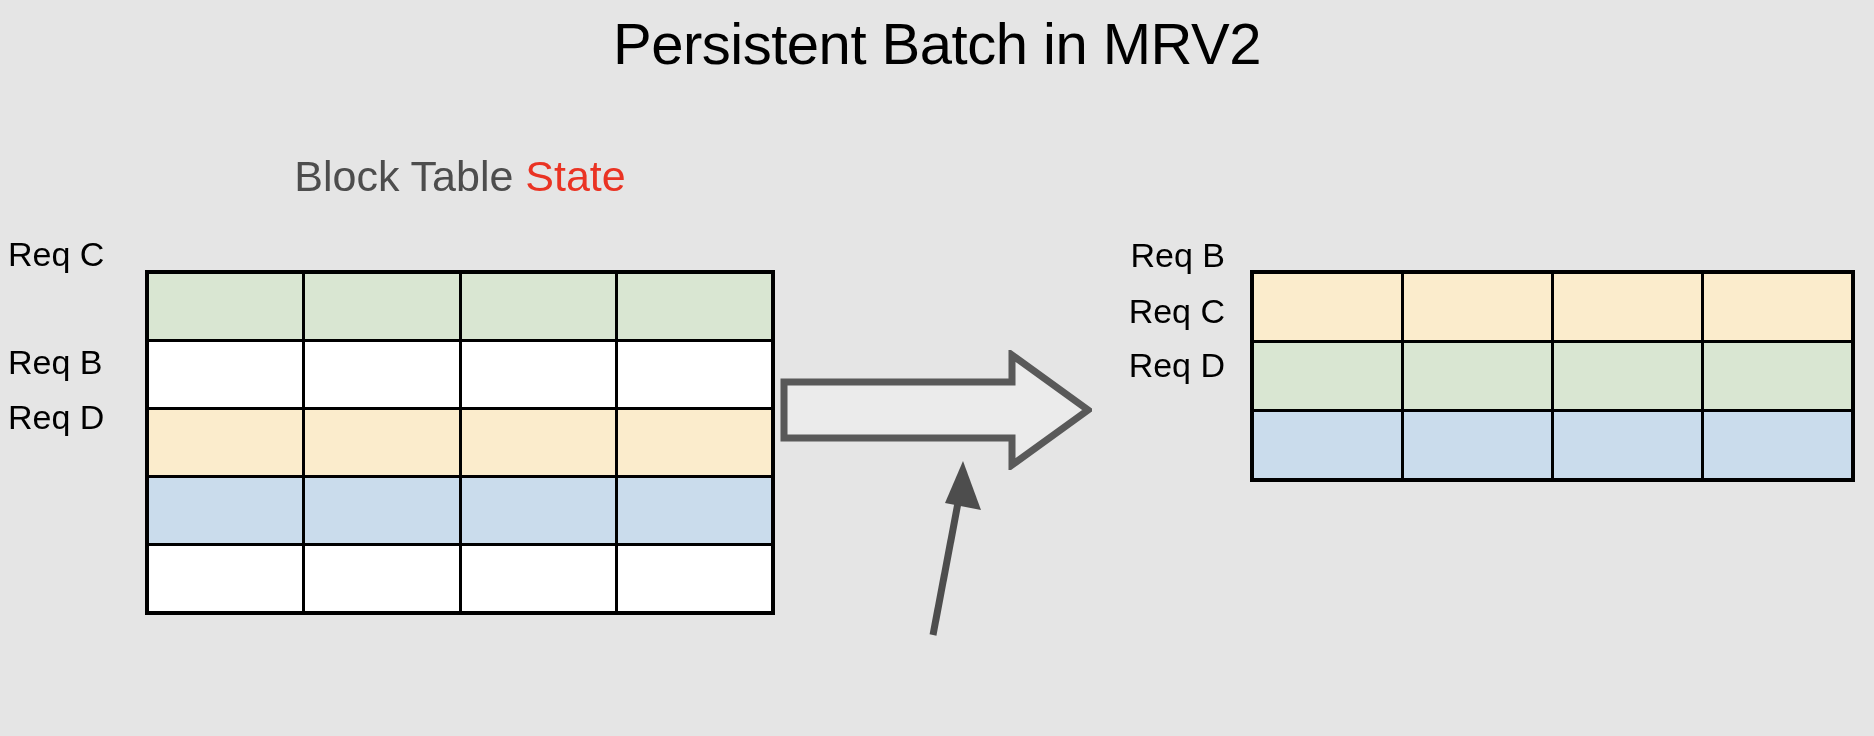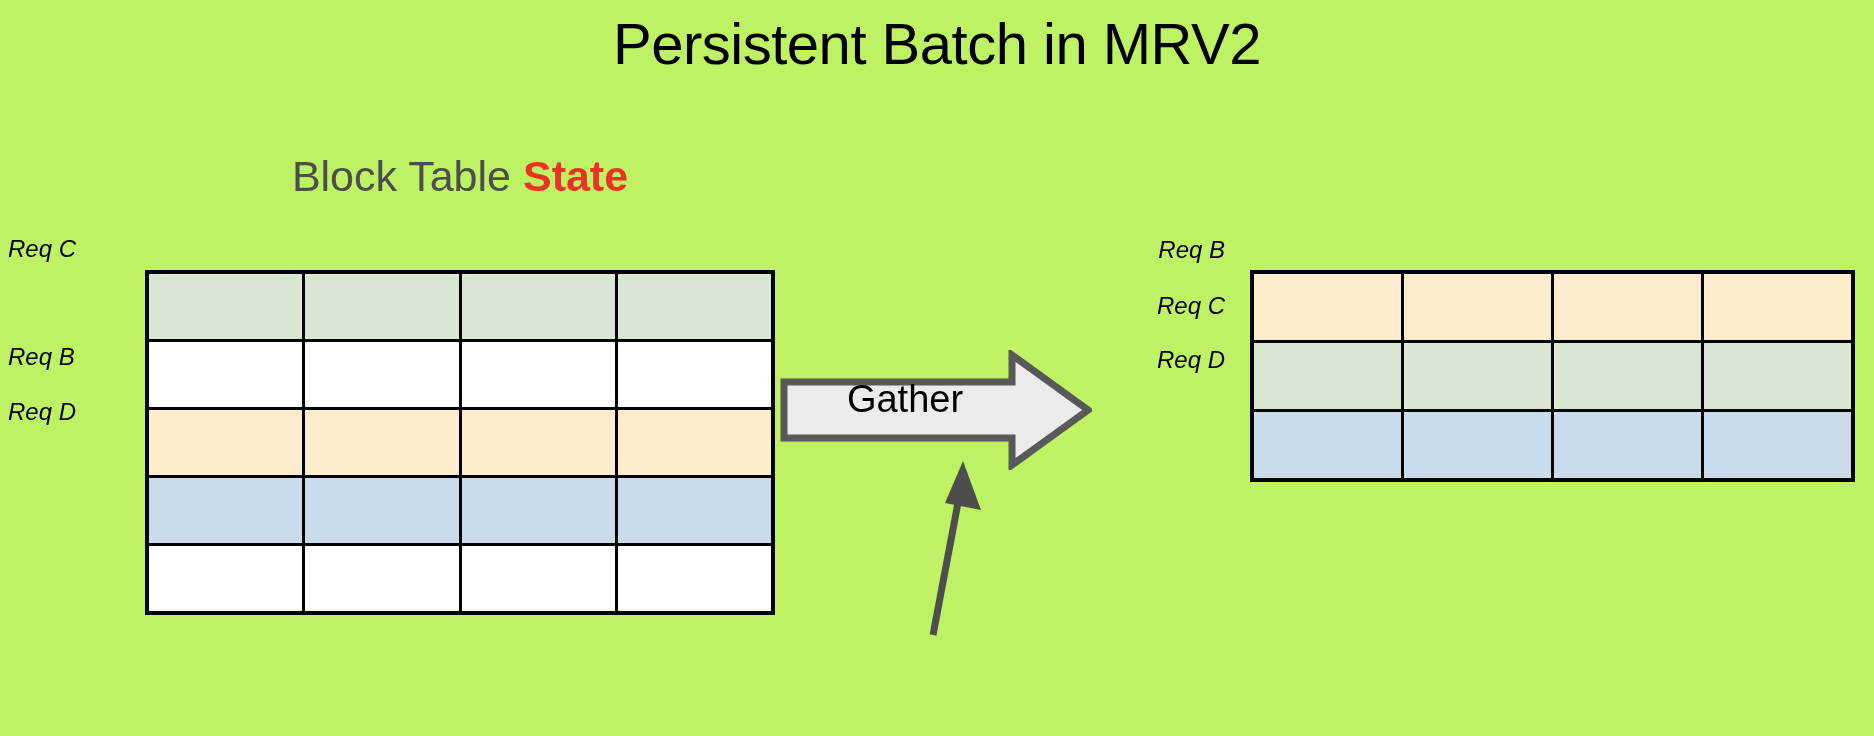--- a/index.html
+++ b/index.html
@@ -13,21 +13,21 @@
     position: relative;
     overflow: hidden;
     font-family: "Liberation Sans", sans-serif;
     -webkit-font-smoothing: antialiased;
   }
   #slide {
     position: absolute;
     inset: 0;
     width: 1874px;
     height: 736px;
-    background: #bef264;
+    background: #e5e5e5;
   }
 
   
   .slide-title {
     position: absolute;
     left: 0;
     top: 14px;
     width: 1874px;
     text-align: center;
     font-size: 58px;
@@ -41,21 +41,21 @@
   .panel-heading {
     position: absolute;
     font-size: 43px;
     line-height: 1;
     color: #4d4d4d;
     font-weight: 400;
     white-space: nowrap;
   }
   .panel-heading .accent {
     color: #ea3323;
-    font-weight: 700;
+    font-weight: 400;
   }
   #heading-left  { left: 145px; top: 155px; width: 630px; text-align: center; }
   #heading-right { left: 1250px; top: 155px; width: 605px; text-align: center; }
 
   
   .block-table {
     position: absolute;
     border-collapse: collapse;
     table-layout: fixed;
     border: 4px solid #000000;
@@ -81,25 +81,24 @@
   #table-input td { height: 66px; }
 
   .cell-green { background: #d9e6d2; }
   .cell-yellow { background: #fbeccc; }
   .cell-blue  { background: #cadcec; }
   .cell-empty { background: #ffffff; }
 
   
   .row-label {
     position: absolute;
-    font-size: 24px;
+    font-size: 34px;
     line-height: 1;
     color: #000000;
     white-space: nowrap;
-    font-style: italic;
   }
   .row-label.right-side {
     text-align: right;
   }
 
   
   #gather-arrow {
     position: absolute;
     left: 780px;
     top: 350px;
@@ -187,21 +186,20 @@
         <td class="cell-empty"></td>
       </tr>
     </tbody>
   </table>
 
   <div id="gather-arrow">
     <svg viewBox="0 0 312 120" xmlns="http://www.w3.org/2000/svg">
       <polygon points="4,32 232,32 232,5 308,60 232,115 232,88 4,88" fill="#ebebeb" stroke="#595959" stroke-width="7" stroke-linejoin="miter"></polygon>
     </svg>
   </div>
-  <div class="gather-label">Gather</div>
 
   <div class="row-label right-side" style="left:1040px; top:238px; width:185px;">Req B</div>
   <div class="row-label right-side" style="left:1040px; top:294px; width:185px;">Req C</div>
   <div class="row-label right-side" style="left:1040px; top:348px; width:185px;">Req D</div>
 
   <table class="block-table" id="table-input">
     <tbody>
       <tr>
         <td class="cell-yellow"></td>
         <td class="cell-yellow"></td>

